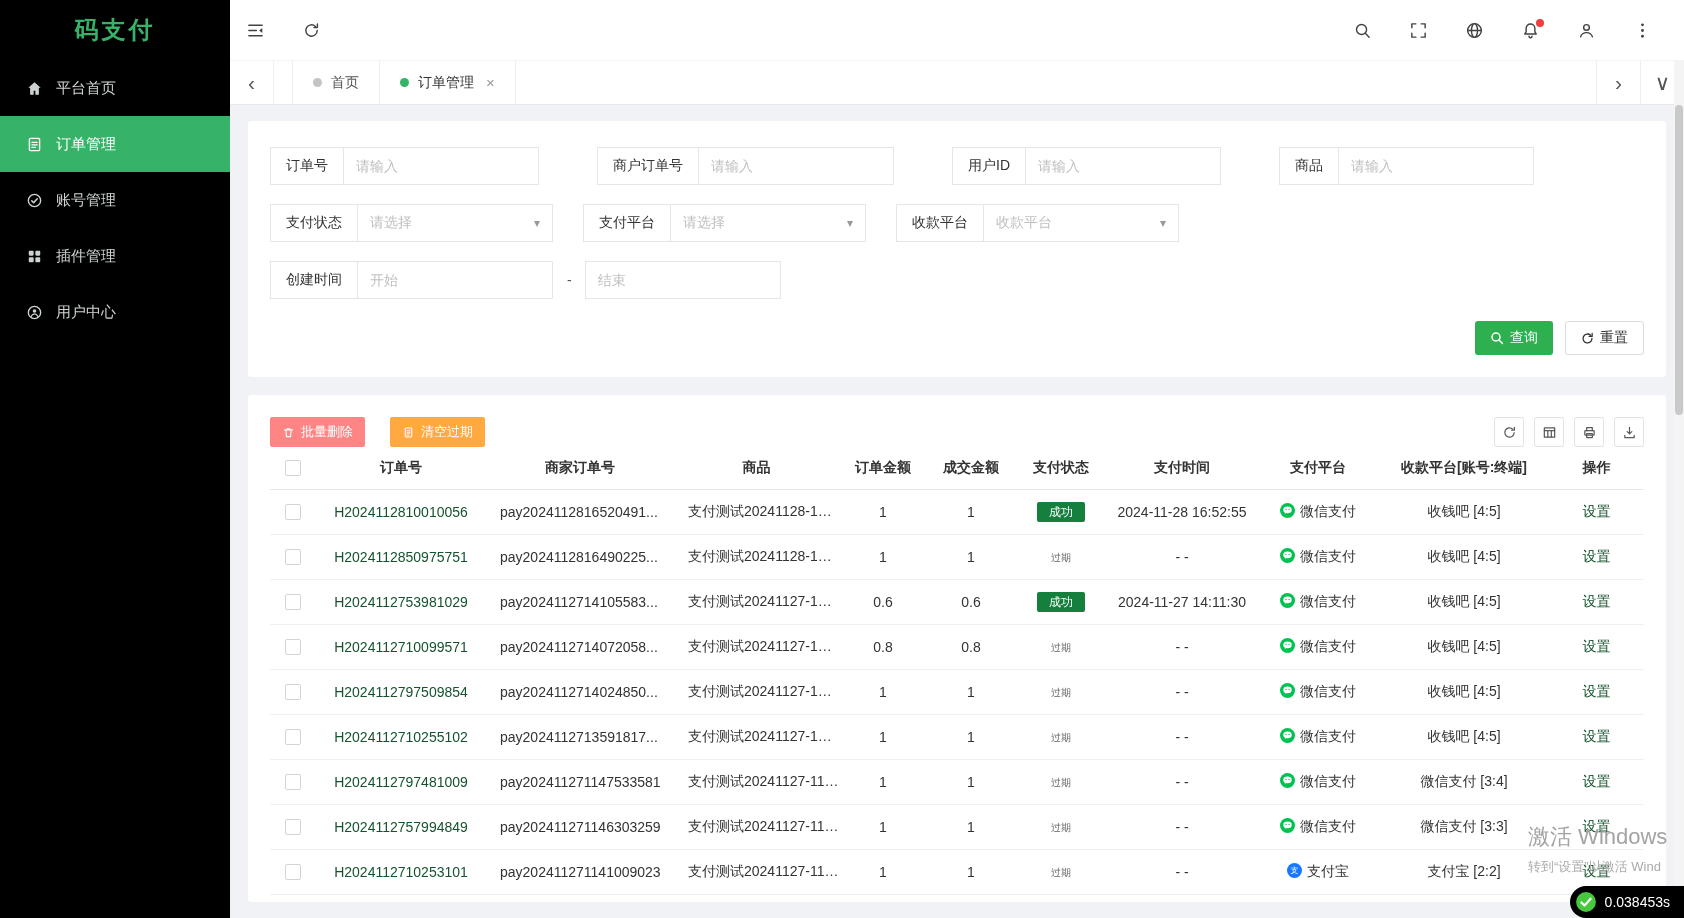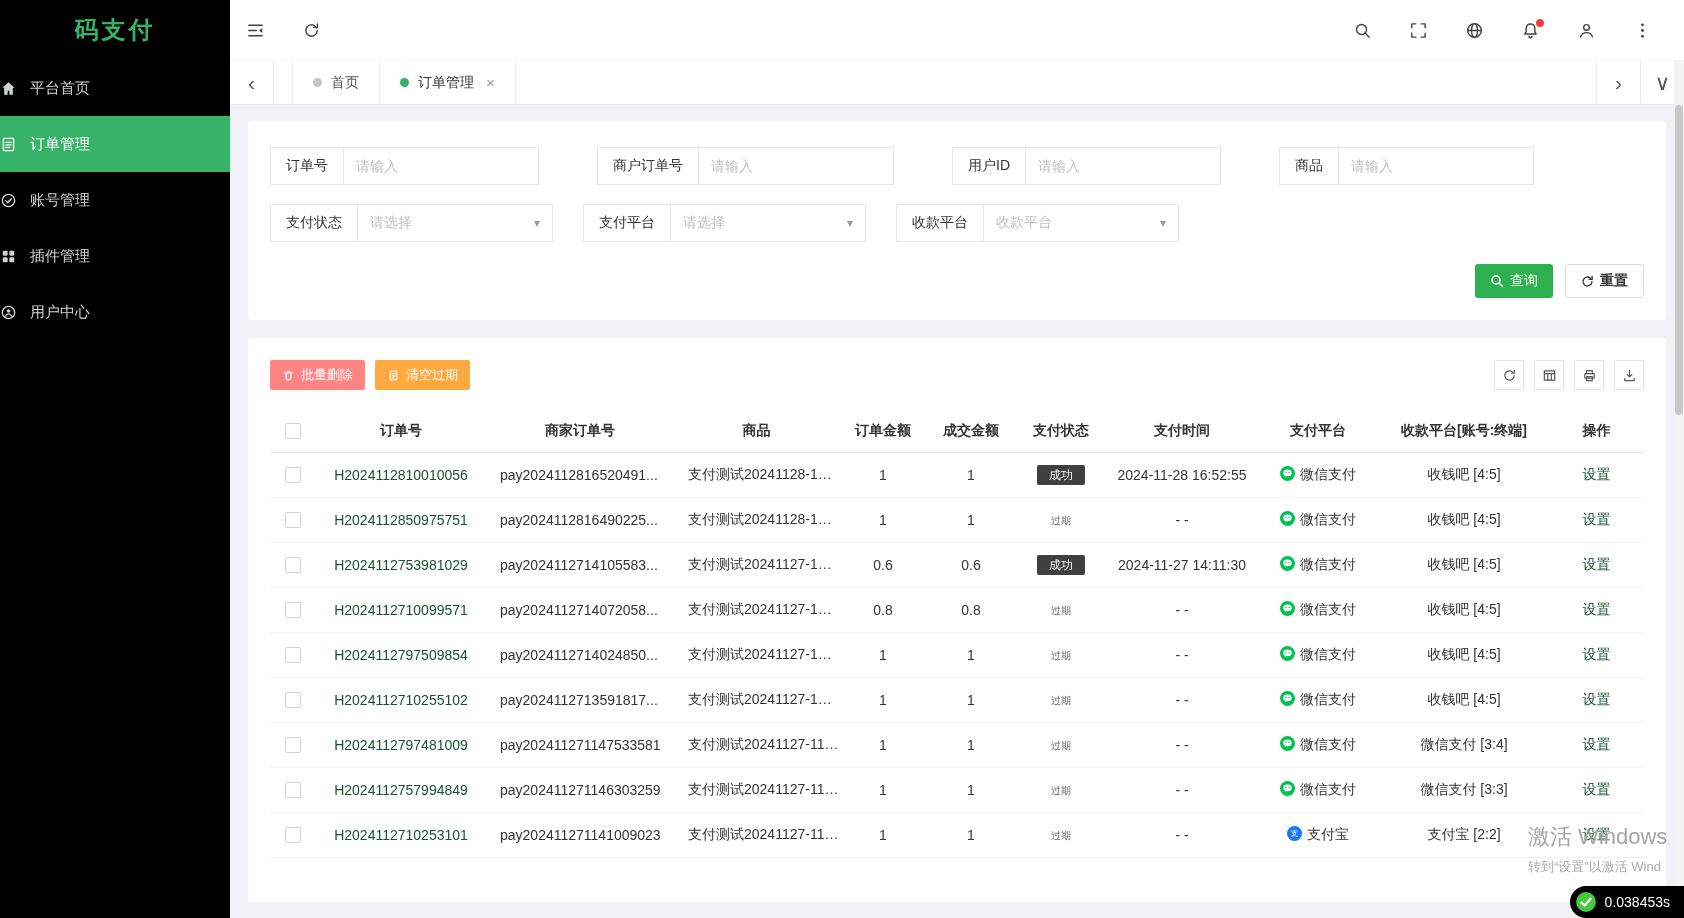--- a/index.html
+++ b/index.html
@@ -9,21 +9,21 @@
     background: #f0f2f5;
     position: relative;
     font-size: 14px;
     color: #333;
   }
   svg { display: block; }
 
   
   .sidebar { position: absolute; left: 0; top: 0; width: 230px; height: 100%; background: #000000; z-index: 5; }
   .logo { height: 60px; line-height: 60px; text-align: center; color: #36b368; font-size: 24px; font-weight: bold; letter-spacing: 3px; }
-  .side-item { height: 56px; display: flex; align-items: center; gap: 13px; color: #cdd4d0; font-size: 15px; cursor: pointer; }
+  .side-item { height: 56px; display: flex; align-items: center; padding-left: 26px; gap: 13px; color: #cdd4d0; font-size: 15px; cursor: pointer; }
   .side-item.active { background: #36b368; color: #fff; }
   .sicon { width: 17px; height: 17px; display: inline-flex; color: inherit; }
 
   
   .topbar { position: absolute; left: 230px; top: 0; right: 0; height: 60px; background: #fff; display: flex; align-items: center; justify-content: space-between; padding: 0 32px 0 16px; }
   .tb-left { display: flex; align-items: center; gap: 37px; }
   .tb-right { display: flex; align-items: center; gap: 37px; }
   .hicon { width: 19px; height: 19px; position: relative; cursor: pointer; color: #424242; }
   .hicon svg { stroke: #424242; fill: none; stroke-width: 1.5; stroke-linecap: round; stroke-linejoin: round; width: 19px; height: 19px; }
   .dot-red { position: absolute; top: -2px; right: -4px; width: 8px; height: 8px; background: #f03e3e; border-radius: 50%; }
@@ -54,39 +54,39 @@
   .flabel { border: 1px solid #e6e6e6; background: #fff; padding: 0 15px; display: flex; align-items: center; font-size: 14px; color: #333; white-space: nowrap; height: 38px; }
   .finput { border: 1px solid #e6e6e6; margin-left: -1px; height: 38px; padding: 0 12px; font-size: 14px; color: #333; width: 196px; outline: none; font-family: inherit; background: #fff; }
   .finput::placeholder { color: #c0c0c0; }
   .fselect { border: 1px solid #e6e6e6; margin-left: -1px; height: 38px; padding: 12px 12px; width: 196px; display: flex; align-items: center; justify-content: space-between; color: #c0c0c0; font-size: 14px; cursor: pointer; background: #fff; }
   .caret { color: #999; font-size: 12px; }
   .dash { color: #555; }
 
   .btn { display: inline-flex; align-items: center; gap: 6px; border: none; border-radius: 3px; font-size: 14px; cursor: pointer; height: 34px; padding: 0 15px; background: #fff; color: #333; font-family: inherit; }
   .btn svg { stroke-linecap: round; stroke-linejoin: round; }
   .btn.green { background: #2eb050; color: #fff; }
-  .btn.ghost { border: 1px solid #dcdcdc; font-weight: bold; }
+  .btn.ghost { border: 1px solid #dcdcdc; }
   .btn.red { background: #ff8585; color: #fff; height: 30px; font-size: 13px; padding: 0 12px; border-radius: 2px; }
   .btn.orange { background: #ffa940; color: #fff; height: 30px; font-size: 13px; padding: 0 12px; border-radius: 2px; }
 
   
   .table-card { flex: 1; padding: 22px 22px 0; overflow: hidden; }
-  .ttoolbar { display: flex; gap: 10px; margin-bottom: 20px; }
+  .ttoolbar { display: flex; gap: 25px; margin-bottom: 0; }
   .tool-icons { margin-left: auto; display: flex; gap: 10px; }
   .tool-btn { width: 30px; height: 30px; border: 1px solid #e2e2e2; background: #fff; border-radius: 2px; display: flex; align-items: center; justify-content: center; cursor: pointer; color: #595959; }
   .tool-btn svg { stroke: currentColor; fill: none; stroke-width: 1.3; stroke-linecap: round; stroke-linejoin: round; }
 
   table { width: 100%; border-collapse: collapse; table-layout: fixed; }
   th { font-size: 14px; color: #333; font-weight: 700; height: 42px; border-bottom: 1px solid #e8e8e8; text-align: center; white-space: nowrap; overflow: hidden; }
   td { font-size: 14px; color: #333; height: 45px; border-bottom: 1px solid #f0f0f0; text-align: center; overflow: hidden; white-space: nowrap; text-overflow: ellipsis; }
   td.left { text-align: left; padding-left: 14px; }
   .link { color: #14532d; text-decoration: none; cursor: pointer; }
   .checkbox { display: inline-block; width: 16px; height: 16px; border: 1px solid #d4d4d4; border-radius: 2px; background: #fff; cursor: pointer; vertical-align: middle; }
   .status { font-size: 10px; color: #666; }
-  .status.success { background: #404040; color: #fff; padding: 3px 12px; border-radius: 2px; font-size: 12px; }
+  .status.success { background: #15803d; color: #fff; padding: 3px 12px; border-radius: 2px; font-size: 12px; }
   .pficon { display: inline-block; width: 15px; height: 15px; vertical-align: -2px; margin-right: 5px; }
   .pficon svg { display: none; width: 15px; height: 15px; }
   .pficon.wechat .ic-wechat { display: block; }
   .pficon.alipay .ic-alipay { display: block; }
 
   
   .scrollbar { position: absolute; right: 0; top: 60px; bottom: 0; width: 10px; background: #f4f4f4; z-index: 25; }
   .scroll-thumb { position: absolute; top: 45px; left: 1px; width: 8px; height: 310px; background: #c9c9c9; border-radius: 4px; cursor: pointer; }
 
   .watermark { position: absolute; left: 1528px; bottom: 42px; width: 220px; z-index: 40; pointer-events: none; overflow: hidden; }
@@ -264,20 +264,28 @@
           <span class="caret">▾</span>
         </div>
       </div>
       <div class="fgroup">
         <span class="flabel">收款平台</span>
         <div class="fselect">
           <span>收款平台</span>
           <span class="caret">▾</span>
         </div>
       </div>
+    </div>
+    <div class="frow dates">
+      <div class="fgroup">
+        <span class="flabel">创建时间</span>
+        <input class="finput" placeholder="开始" style="">
+      </div>
+      <span class="dash">-</span>
+      <input class="finput" placeholder="结束" style="">
     </div>
     <div class="frow actions">
       <button class="btn green">
         <svg viewBox="0 0 14 14" width="14" height="14">
             <circle cx="6" cy="6" r="4" fill="none" stroke="#fff" stroke-width="1.5"></circle>
             <path d="M9 9l3.4 3.4" stroke="#fff" stroke-width="1.5" fill="none"></path>
           </svg>
         <span>查询</span>
       </button>
       <button class="btn ghost">

